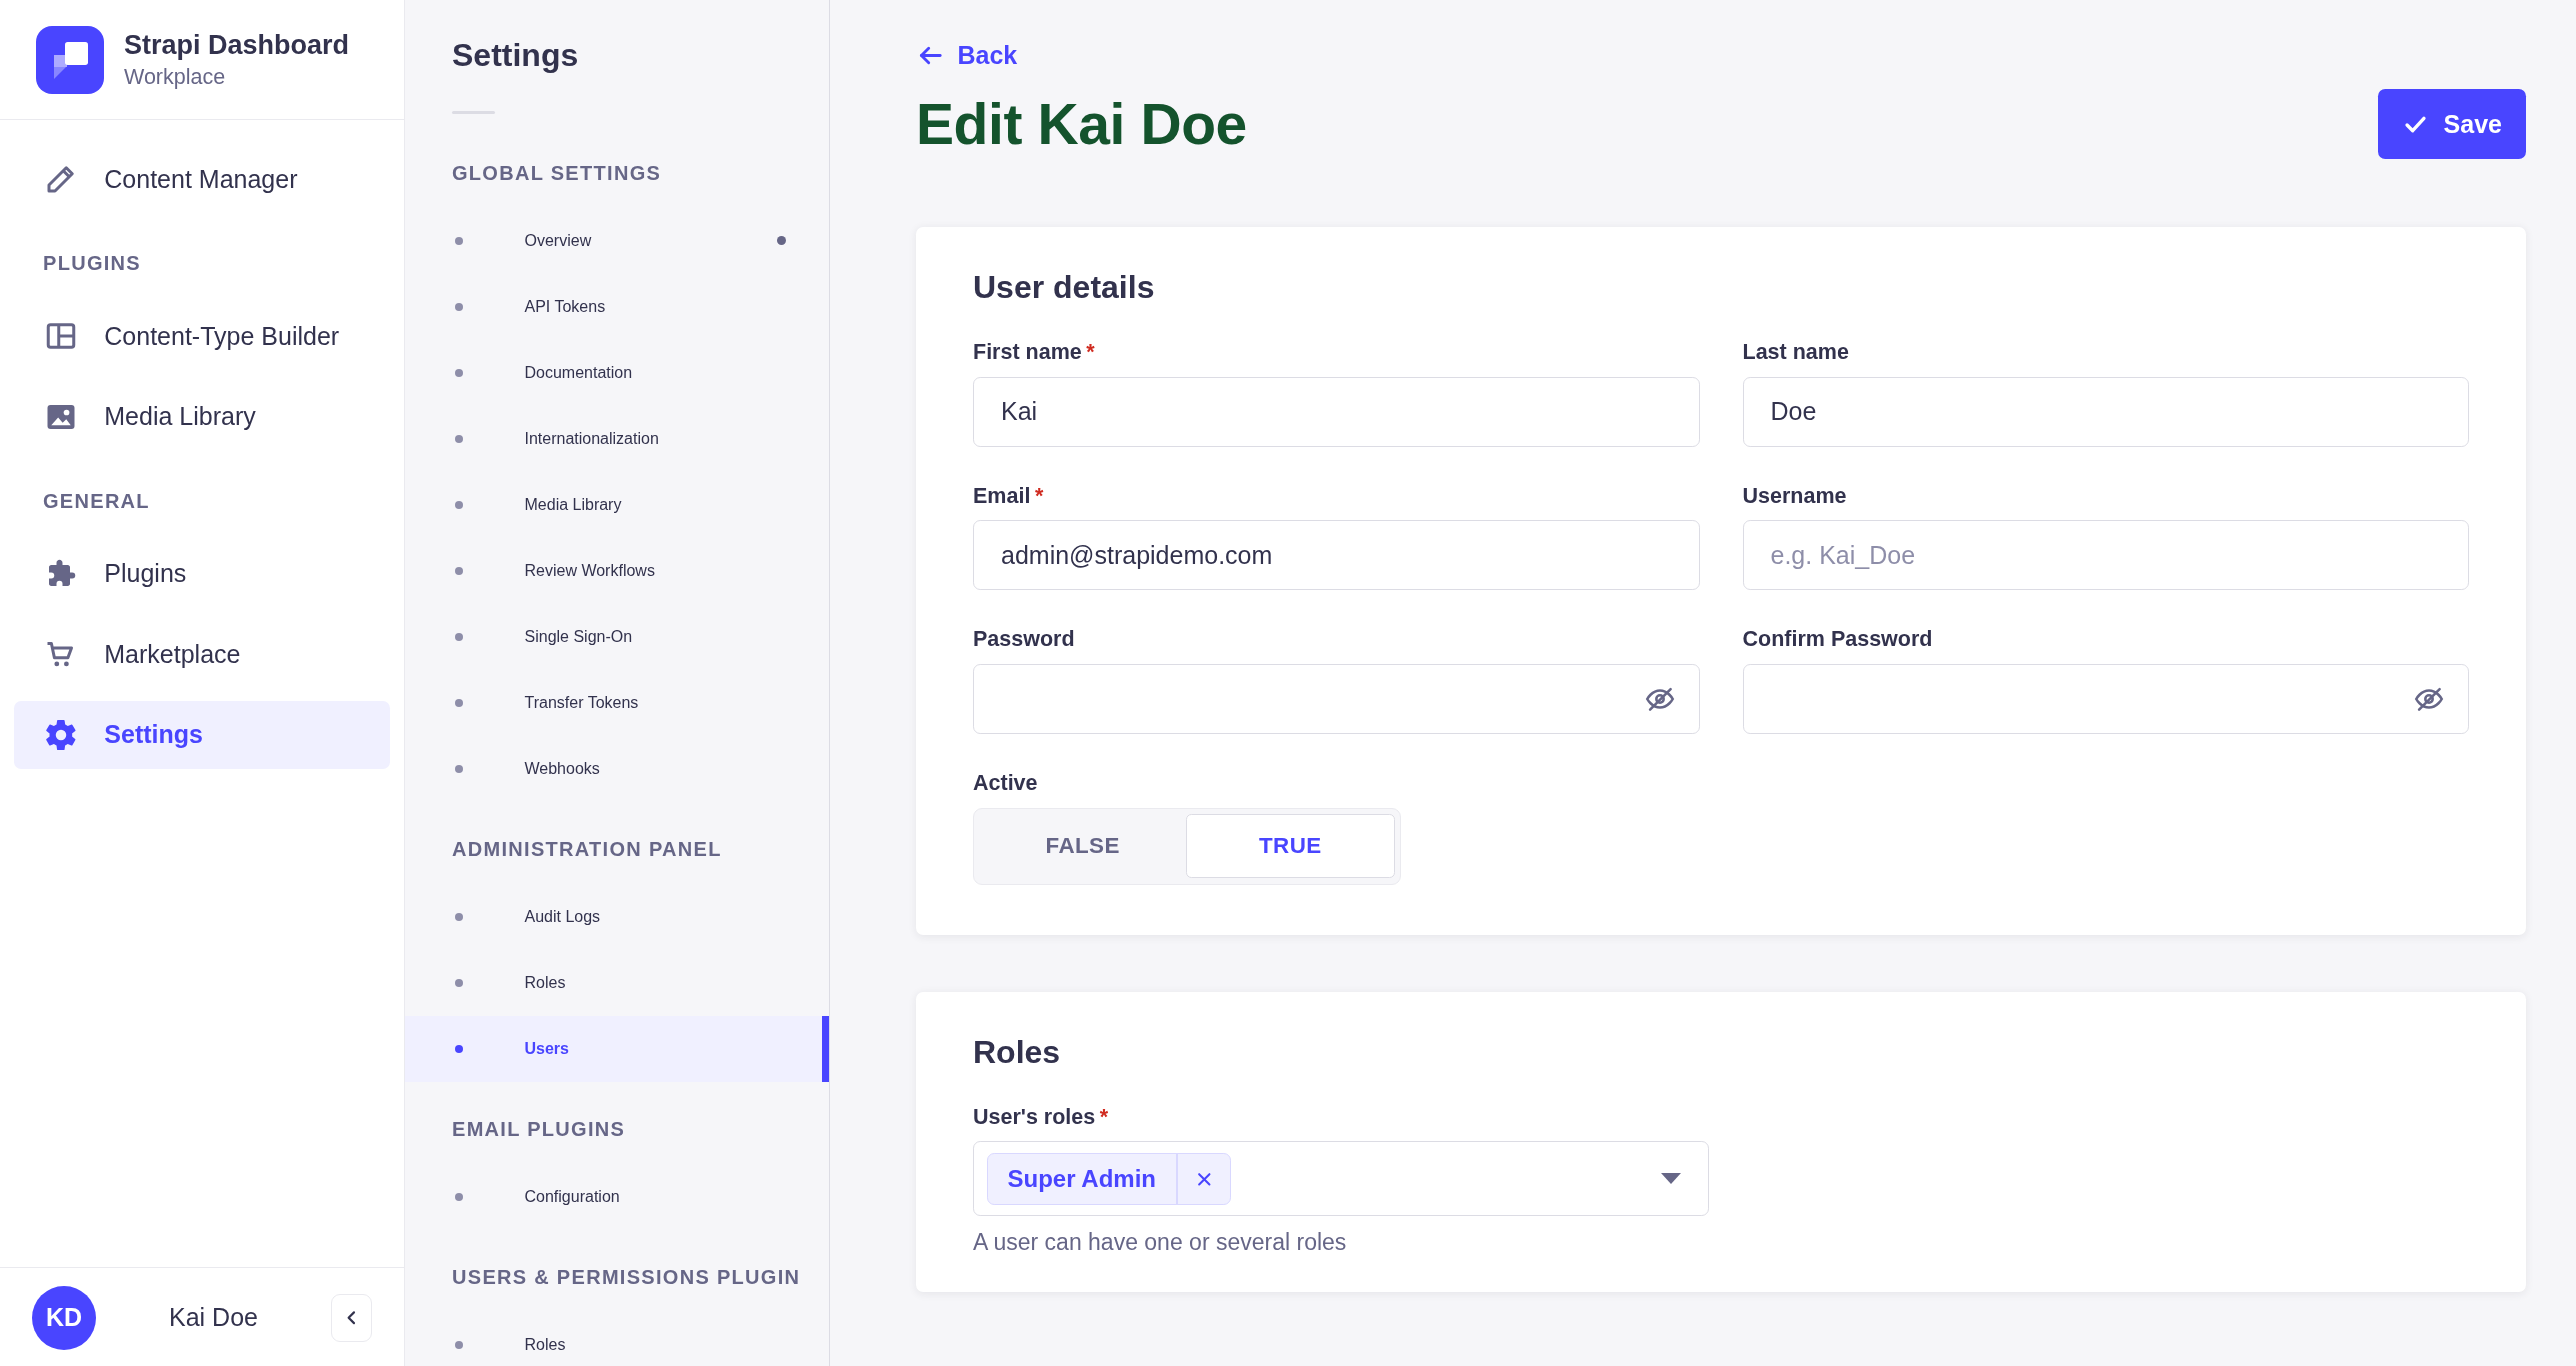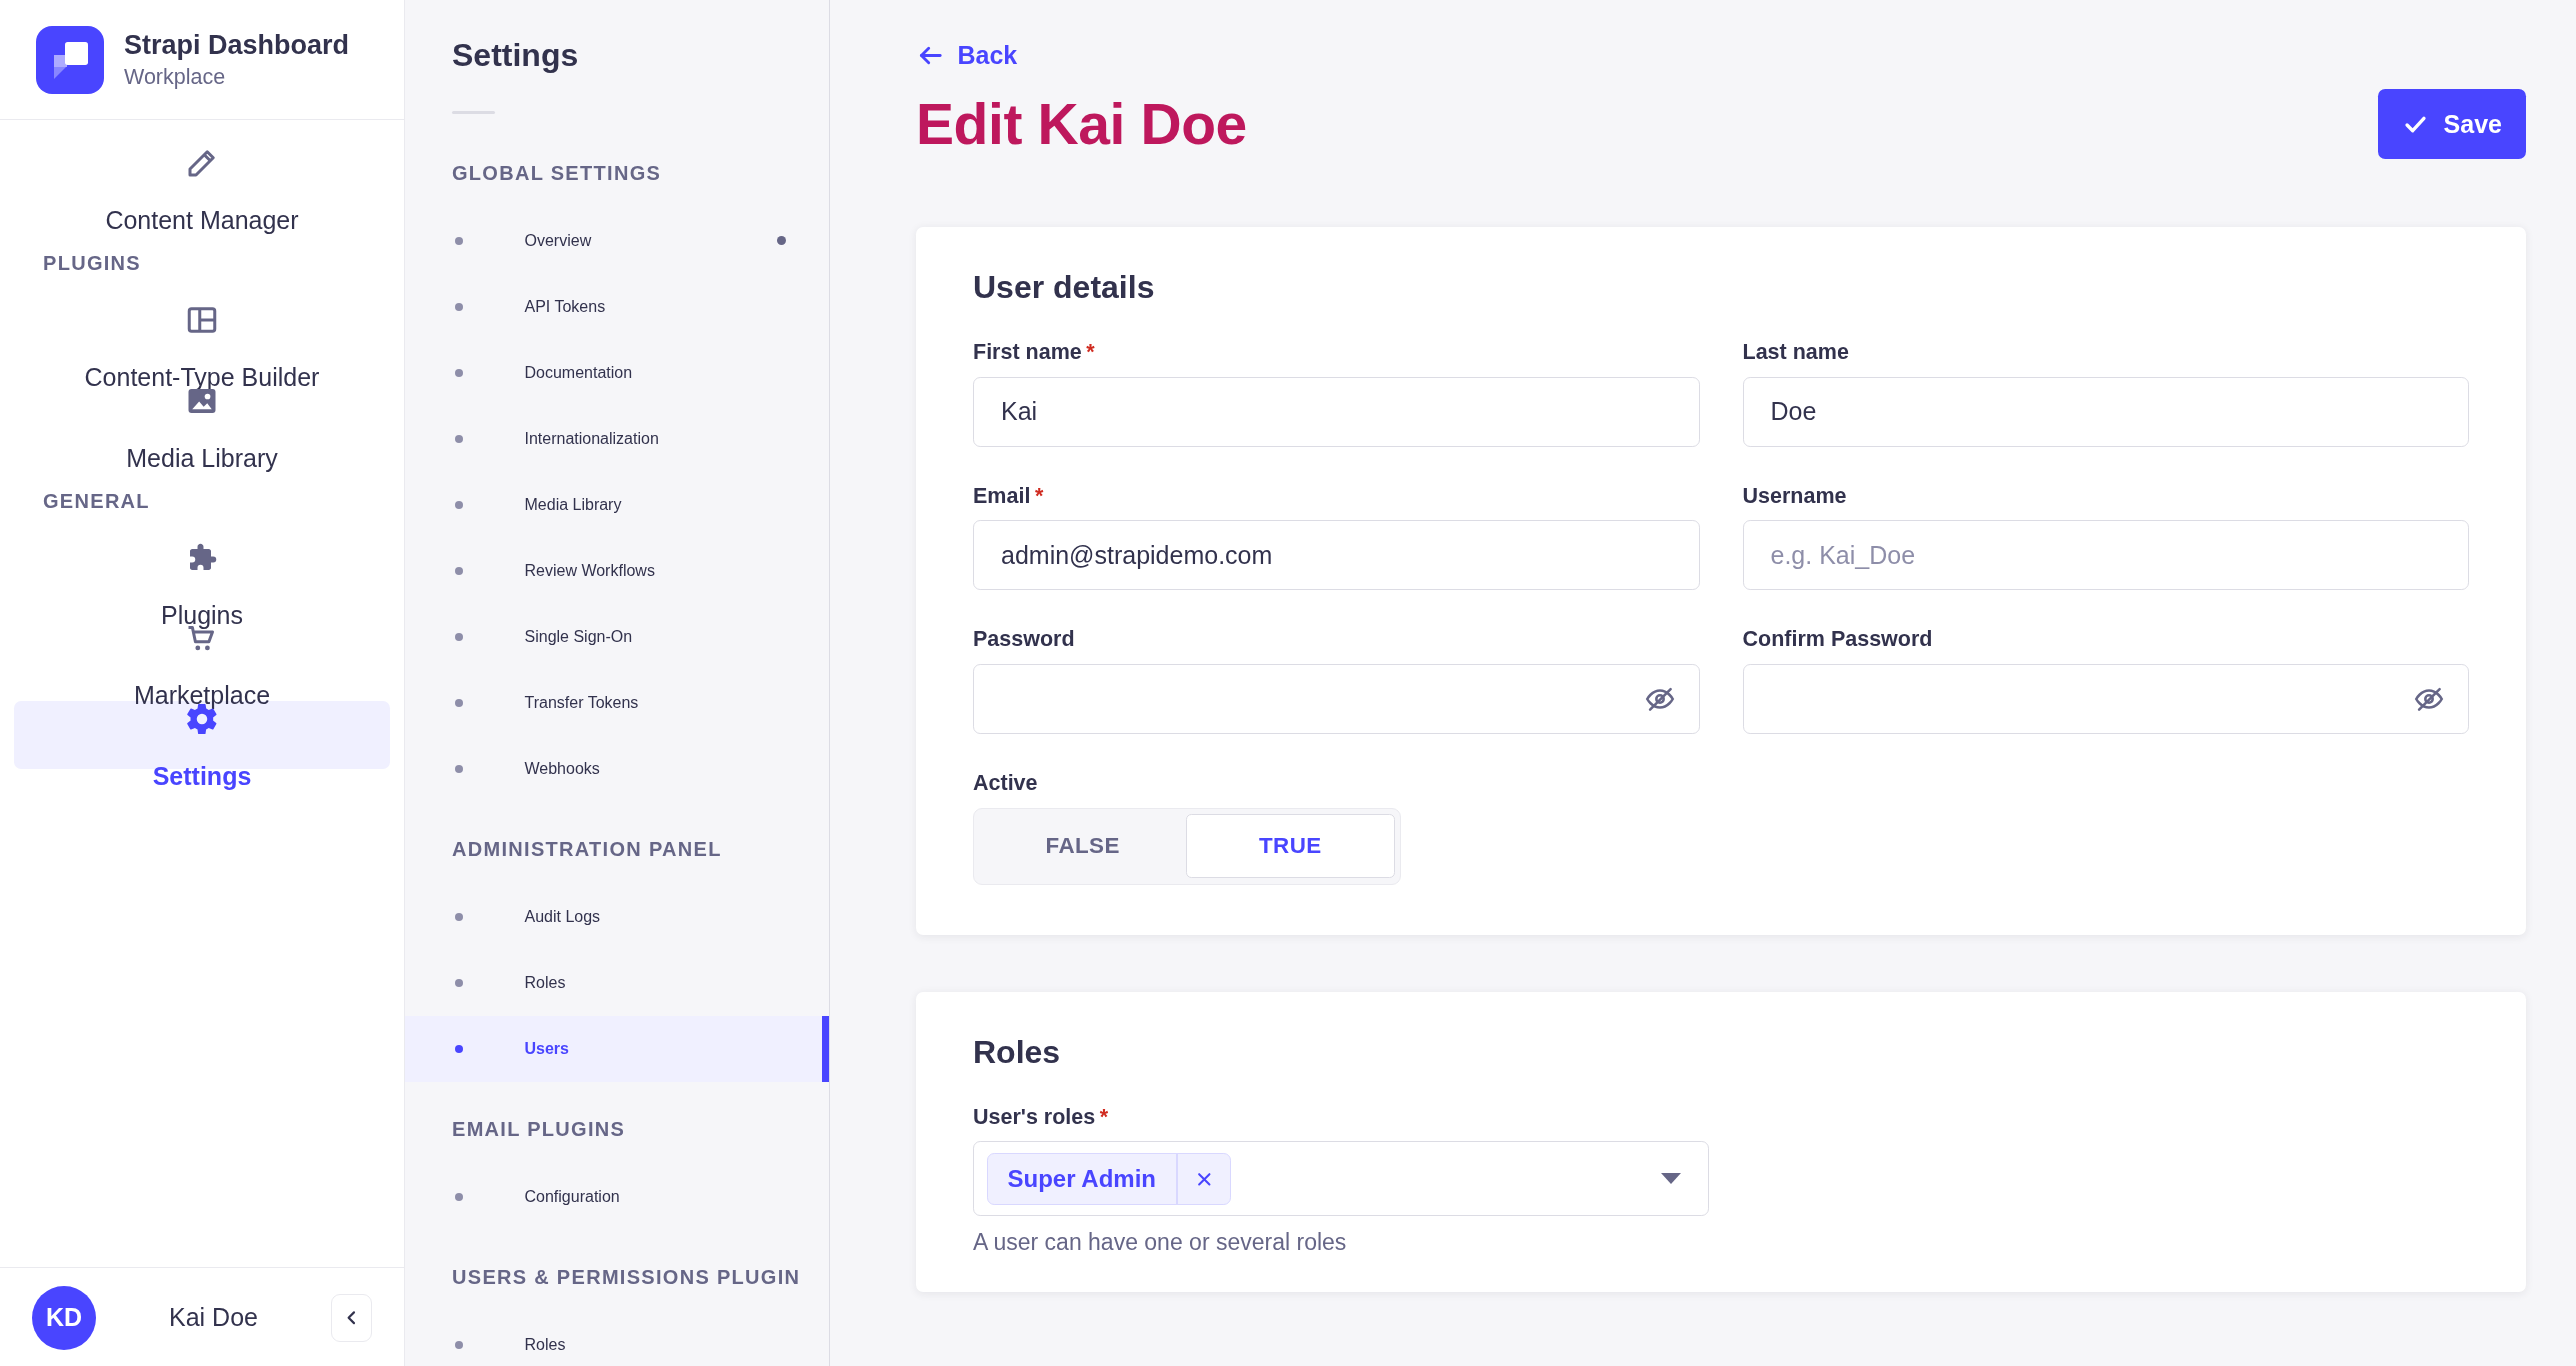--- a/index.html
+++ b/index.html
@@ -16,21 +16,21 @@
   .sidebar-header { height:120px; border-bottom:1.8px solid #eaeaef; display:flex;
                     align-items:center; padding:0 36px; gap:20px; flex-shrink:0; }
   .logo { width:68px; height:68px; border-radius:16px; background:#4945ff; position:relative;
           flex-shrink:0; overflow:hidden; }
   .app-titles { display:flex; flex-direction:column; line-height:1.2; }
   .app-title { font-size:27px; font-weight:700; color:#32324d; }
   .app-sub { font-size:21.5px; color:#666687; margin-top:3.6px; }
   .sidebar-nav { flex:1; padding-top:25px; overflow:hidden; }
   .side-item { display:flex; align-items:center; gap:25px; height:68px; margin:0 14.3px;
                padding:0 29px; border-radius:7.2px; font-size:25px; font-weight:500;
-               color:#32324d; cursor:pointer;flex-direction:column; }
+               color:#32324d; cursor:pointer; }
   .side-item + .side-item { margin-top:12.5px; }
   .side-item svg { width:36px; height:36px; color:#666687; flex-shrink:0; }
   .side-item.active { background:#f0f0ff; color:#4945ff; font-weight:600; }
   .side-item.active svg { color:#4945ff; }
   .side-section-title { font-size:20px; font-weight:700; letter-spacing:1.3px; color:#666687;
                         padding:0 43px; margin:39px 0 27px; }
   .sidebar-footer { height:100px; border-top:1.8px solid #eaeaef; display:flex; align-items:center;
                     padding:0 32px; flex-shrink:0; }
   .avatar { width:64px; height:64px; border-radius:50%; background:#4945ff; color:#fff;
             font-size:25px; font-weight:700; display:flex; align-items:center;
@@ -60,21 +60,21 @@
                                height:100%; background:#4945ff; }
   .noti-dot { margin-left:auto; width:9px; height:9px; border-radius:50%; background:#666687; }
 
   
   .main { flex:1; padding:41px 50px 0 86px; overflow:hidden; }
   .back-link { display:inline-flex; align-items:center; gap:12.5px; color:#4945ff; font-size:25px;
                font-weight:600; cursor:pointer; text-decoration:none; }
   .back-link svg { width:29px; height:29px; }
   .title-row { display:flex; align-items:center; justify-content:space-between; margin-top:16px;
                margin-bottom:68px; }
-  .page-title { font-size:57px; font-weight:700; color:#be185d; letter-spacing:-0.4px; }
+  .page-title { font-size:57px; font-weight:700; color:#14532d; letter-spacing:-0.4px; }
   .save-btn { display:flex; align-items:center; gap:14.3px; background:#4945ff; color:#fff;
               border:none; border-radius:7.2px; height:70px; padding:0 24px; font-size:25px;
               font-weight:600; cursor:pointer; font-family:inherit; }
   .save-btn svg { width:27px; height:27px; }
 
   .card { background:#ffffff; border-radius:7.2px; box-shadow:0 1.8px 9px rgba(33,33,52,0.08);
           padding:41px 57px 50px; }
   .card.roles-card { margin-top:57px; padding-bottom:36px; }
   .card-title { font-size:32px; font-weight:700; color:#32324d; line-height:39px; }
   .fields-grid { display:grid; grid-template-columns:1fr 1fr; column-gap:43px; row-gap:36px;

